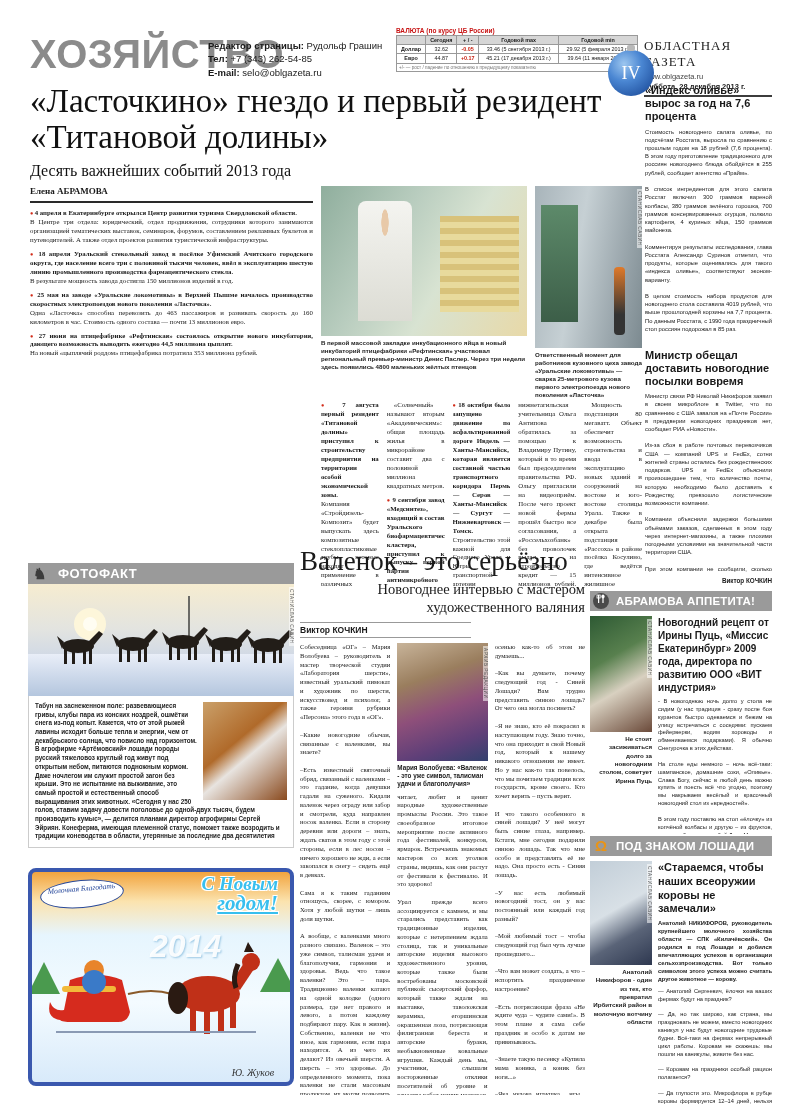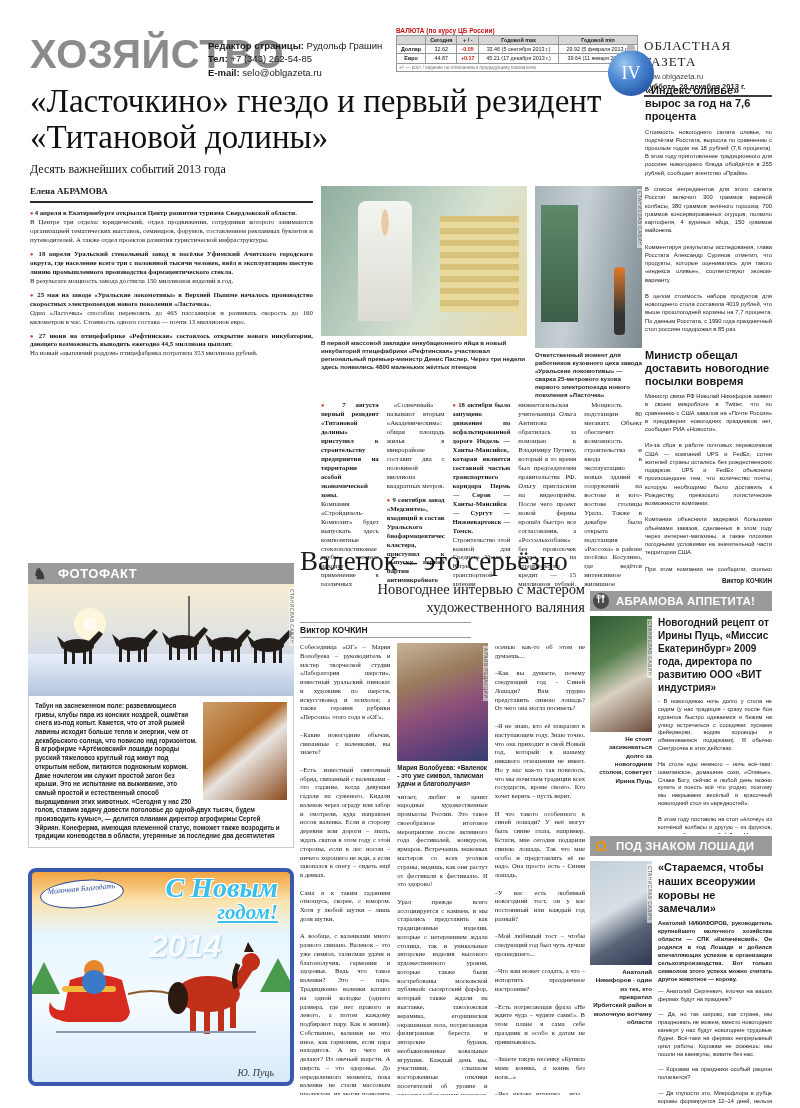--- a/index.html
+++ b/index.html
@@ -26,21 +26,21 @@
   .mast .md{font-size:7.5px;font-weight:bold;margin-top:1px;padding-bottom:4px;border-bottom:2px solid #3c3c3c;}
   .ball{position:absolute;left:608px;top:50px;width:46px;height:46px;border-radius:50%;
         background:radial-gradient(circle at 35% 30%,#9cc6ef 0%,#4a86d2 40%,#123f8e 100%);
         color:#fff;text-align:center;line-height:46px;font-family:"Liberation Serif",serif;
         font-size:18px;z-index:5;}
   .ball:before{content:"";position:absolute;left:19px;top:-5px;width:8px;height:6px;background:#b9b9b9;border-radius:2px;}
   
   .mainhead{position:absolute;top:84px;left:30px;width:600px;}
   .mainhead h1{margin:0;font-family:"Liberation Serif",serif;font-weight:normal;
                font-size:33px;line-height:1.08;color:#111;}
-  .mainhead .sub{font-family:"Liberation Serif",serif;font-size:12px;margin-top:7px;color:#111;}
+  .mainhead .sub{font-family:"Liberation Serif",serif;font-size:16px;margin-top:7px;color:#111;}
   .mainbody{position:absolute;top:186px;left:30px;width:612px;height:400px;display:flex;gap:8px;}
   .c1{width:116px;flex:none;overflow:hidden;}
   .byline{font-size:9px;font-weight:bold;border-bottom:2px solid #2a2a2a;padding-bottom:3px;margin-bottom:6px;}
   .rest{flex:1;display:flex;flex-direction:column;}
   .figs{height:215px;display:flex;gap:8px;}
   .fg{display:flex;flex-direction:column;}
   .f1{width:206px;flex:none;}
   .f2{flex:1;}
   .ph{position:relative;overflow:hidden;}
   .cap{font-size:6.2px;font-weight:bold;line-height:1.3;padding-top:3px;color:#222;}
@@ -79,21 +79,21 @@
   
   .card{position:absolute;top:868px;left:28px;width:266px;height:218px;border:4px solid #3a58ae;
         border-radius:8px;box-sizing:border-box;overflow:hidden;
         background:linear-gradient(180deg,#f2a43e 0%,#fbe3ae 14%,#e6f5fe 30%,#f4fbff 62%,#d8eafa 100%);}
   .logo{position:absolute;left:8px;top:8px;width:84px;height:28px;background:#fff;border:1px solid #2a4a9a;
         border-radius:50%;transform:rotate(-5deg);text-align:center;font-family:"Liberation Serif",serif;
         font-style:italic;font-size:7.5px;color:#1c3f96;line-height:1.25;padding-top:3px;box-sizing:border-box;}
   .greet{position:absolute;right:12px;top:2px;text-align:right;font-family:"Liberation Serif",serif;
          font-style:italic;font-weight:bold;color:#38bfee;
          text-shadow:1px 1px 0 #fff,-1px -1px 0 #fff,1px -1px 0 #fff,-1px 1px 0 #fff;}
-  .greet .g1{font-size:28px;line-height:1;}
+  .greet .g1{font-size:19px;line-height:1;}
   .greet .g2{font-size:21px;line-height:1;text-decoration:underline;}
   .year{position:absolute;left:118px;top:56px;font-weight:bold;font-size:32px;color:rgba(255,255,255,.92);
         text-shadow:1px 1px 2px #9cc8e4;font-style:italic;}
   .cart{position:absolute;left:0;bottom:38px;width:100%;height:112px;}
   .wish{position:absolute;bottom:20px;width:100%;text-align:center;font-family:"Liberation Serif",serif;
         font-style:italic;font-weight:bold;font-size:13.5px;color:#2fb4e8;
         text-shadow:1px 1px 0 #fff,-1px -1px 0 #fff,0 1px 2px #1c5f9a;}
   .sign{position:absolute;bottom:4px;right:16px;font-family:"Liberation Serif",serif;font-style:italic;
         font-size:10px;color:#333;}
   
@@ -310,21 +310,21 @@
       <circle cx="219" cy="30" r="9" fill="#c03018"></circle>
       <polygon points="212,20 216,10 222,20" fill="#2a1a12"></polygon>
       <path d="M206,32 q-6,14 -2,24" stroke="#2a1a12" stroke-width="5" fill="none"></path>
       <ellipse cx="146" cy="66" rx="10" ry="16" fill="#2a1a12"></ellipse>
       <rect x="158" y="74" width="6" height="26" fill="#c03018"></rect>
       <rect x="172" y="76" width="6" height="26" fill="#c03018"></rect>
       <rect x="186" y="74" width="6" height="26" fill="#c03018"></rect>
       <rect x="198" y="70" width="6" height="26" fill="#c03018"></rect>
       <path d="M24,100 l200,0" stroke="#8a9ab4" stroke-width="2"></path>
     </svg>
-    <div class="sign">Ю. Пуць</div>
+    <div class="sign">Ю. Жуков</div>
   </div>
 
   <div class="val">
     <h2>Валенок – это серьёзно</h2>
     <div class="sub">Новогоднее интервью с мастером художественного валяния</div>
     <div class="vby">Виктор КОЧКИН</div>
     <div class="vcols">
       <div class="vc">Собеседница «ОГ» – Мария Волобуева – руководитель и мастер творческой студии «Лаборатория шерсти», известный уральский пимокат и художник по шерсти, искусствовед и психолог, а также героиня рубрики «Персона» этого года в «ОГ».
 
 –Какие новогодние обычаи, связанные с валенками, вы знаете?

